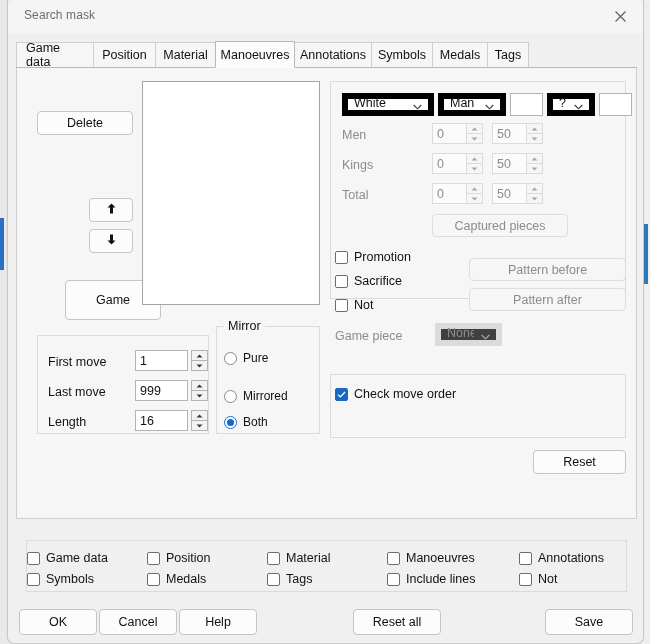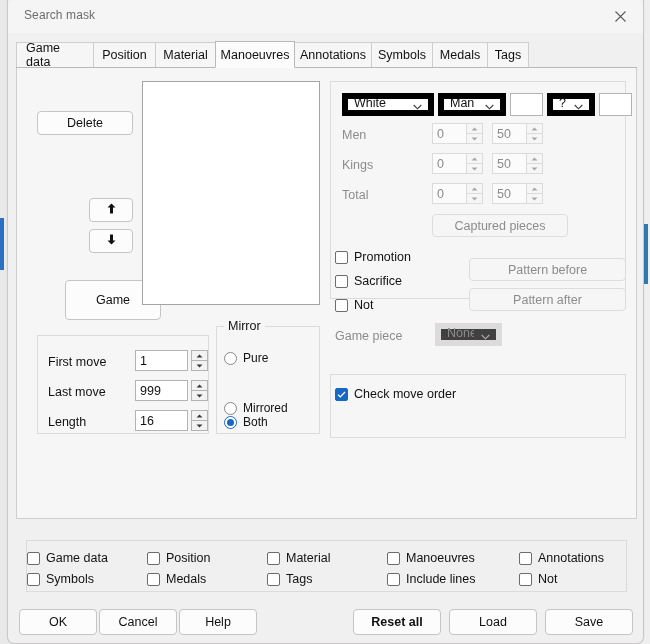--- a/index.html
+++ b/index.html
@@ -294,21 +294,21 @@
         </div>
     </div>
 
     <div class="groupbox" style="left:199px;top:258px;width:104px;height:108px;"></div>
     <div class="group-title" style="left:207px;top:251px;">Mirror</div>
 
     <div class="rad" style="left:207px;top:283px;">
       <span class="ring"></span>
       <span class="rtext">Pure</span>
     </div>
-    <div class="rad" style="left:207px;top:333px;">
+    <div class="rad" style="left:207px;top:321px;">
       <span class="ring"></span>
       <span class="rtext">Mirrored</span>
     </div>
     <div class="rad selected" style="left:207px;top:347px;">
       <span class="ring"></span>
       <span class="rtext">Both</span>
     </div>
 
     <div class="groupbox" style="left:313px;top:13px;width:296px;height:218px;"></div>
 
@@ -458,20 +458,21 @@
     <div class="groupbox" style="left:313px;top:306px;width:296px;height:64px;"></div>
     <div class="cbx checked" style="left:318px;top:319px;justify-content:space-between;">
       <span class="box">
         <svg width="9" height="7" viewBox="0 0 9 7">
             <path d="M1 3.6 L3.3 5.9 L8 1" stroke="#ffffff" stroke-width="1.3" fill="none"></path>
           </svg>
       </span>
       <span class="ctext">Check move order</span>
     </div>
 
+    <div class="btn" style="left:516px;top:382px;width:93px;height:24px;">Reset</div>
 
   </div>
 
   <div id="bottom-checks"></div>
 
   <div class="cbx" style="left:19px;top:551px;">
     <span class="box"></span>
     <span class="ctext">Game data</span>
   </div>
   <div class="cbx" style="left:139px;top:551px;">
@@ -509,18 +510,17 @@
   </div>
   <div class="cbx" style="left:511px;top:572px;">
     <span class="box"></span>
     <span class="ctext">Not</span>
   </div>
 
   <div id="button-bar">
     <div class="barbtn" style="left:11px;width:78px;">OK</div>
     <div class="barbtn" style="left:91px;width:78px;text-align:right;">Cancel</div>
     <div class="barbtn" style="left:171px;width:78px;">Help</div>
-    <div class="barbtn" style="left:345px;width:88px;font-weight:bold;">Reset all</div>
-    <div class="barbtn" style="left:441px;width:88px;">Load</div>
+    <div class="barbtn" style="left:345px;width:88px;">Reset all</div>
     <div class="barbtn" style="left:537px;width:88px;">Save</div>
   </div>
 
 </div>
 
 </body></html>

